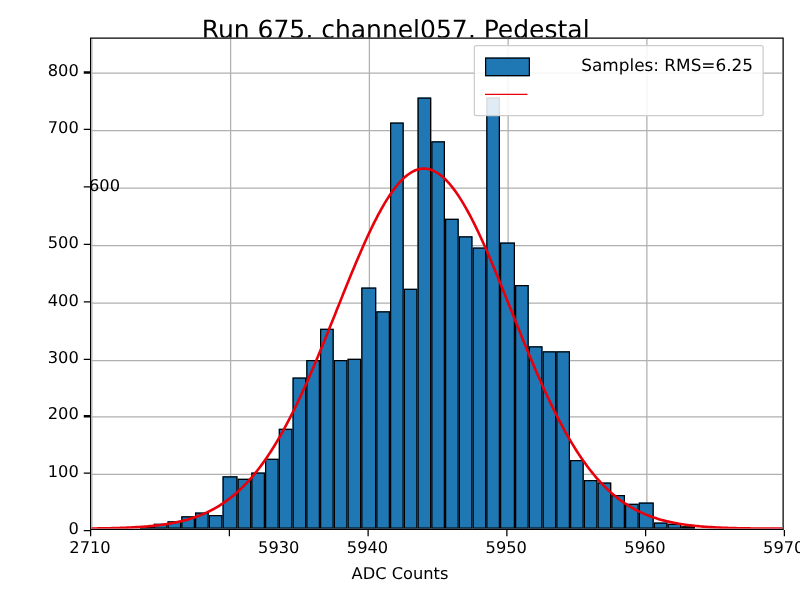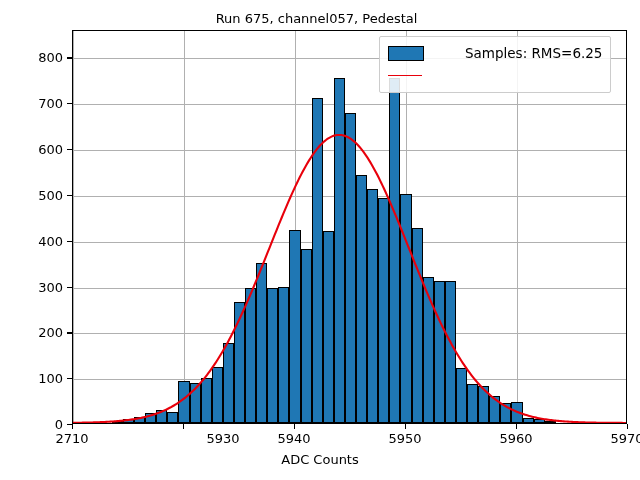--- a/index.html
+++ b/index.html
@@ -6,21 +6,21 @@
   body{
     width:640px;height:480px;
     background:#ffffff;
     font-family:"DejaVu Sans","Liberation Sans",sans-serif;
     overflow:hidden;
   }
   #figure{position:relative;width:640px;height:480px;}
 
   #title{
     position:absolute;left:0;top:11px;width:633px;
-    text-align:center;font-size:13px;color:#000;
+    text-align:center;font-size:20px;color:#000;
   }
 
   
   #axes{
     position:absolute;
     left:72px;top:30px;
     width:555px;height:394px;
     border:1.2px solid #000;
     box-sizing:border-box;
     background:#fff;
@@ -166,21 +166,21 @@
       <div class="ylabel" style="right: 577px; top: 378.19px;">100</div>
       <div class="ytick" style="left: 67px; top: 332.37px;"></div>
       <div class="ylabel" style="right: 577px; top: 332.37px;">200</div>
       <div class="ytick" style="left: 67px; top: 286.56px;"></div>
       <div class="ylabel" style="right: 577px; top: 286.56px;">300</div>
       <div class="ytick" style="left: 67px; top: 240.74px;"></div>
       <div class="ylabel" style="right: 577px; top: 240.74px;">400</div>
       <div class="ytick" style="left: 67px; top: 194.93px;"></div>
       <div class="ylabel" style="right: 577px; top: 194.93px;">500</div>
       <div class="ytick" style="left: 67px; top: 149.12px;"></div>
-      <div class="ylabel" style="right: 577px; top: 149.12px;">600</div>
+      <div class="ylabel" style="right: 544px; top: 149.12px;">600</div>
       <div class="ytick" style="left: 67px; top: 103.3px;"></div>
       <div class="ylabel" style="right: 577px; top: 103.3px;">700</div>
       <div class="ytick" style="left: 67px; top: 57.49px;"></div>
       <div class="ylabel" style="right: 577px; top: 57.49px;">800</div>
     </div>
   <div id="xtick-layer">
       <div class="xtick" style="left: 72px;"></div>
       <div class="xlabel" style="left: 72px;">2710</div>
       <div class="xtick" style="left: 183px;"></div>
       <div class="xlabel" style="left: 183px; margin-left: 40px;">5930</div>

